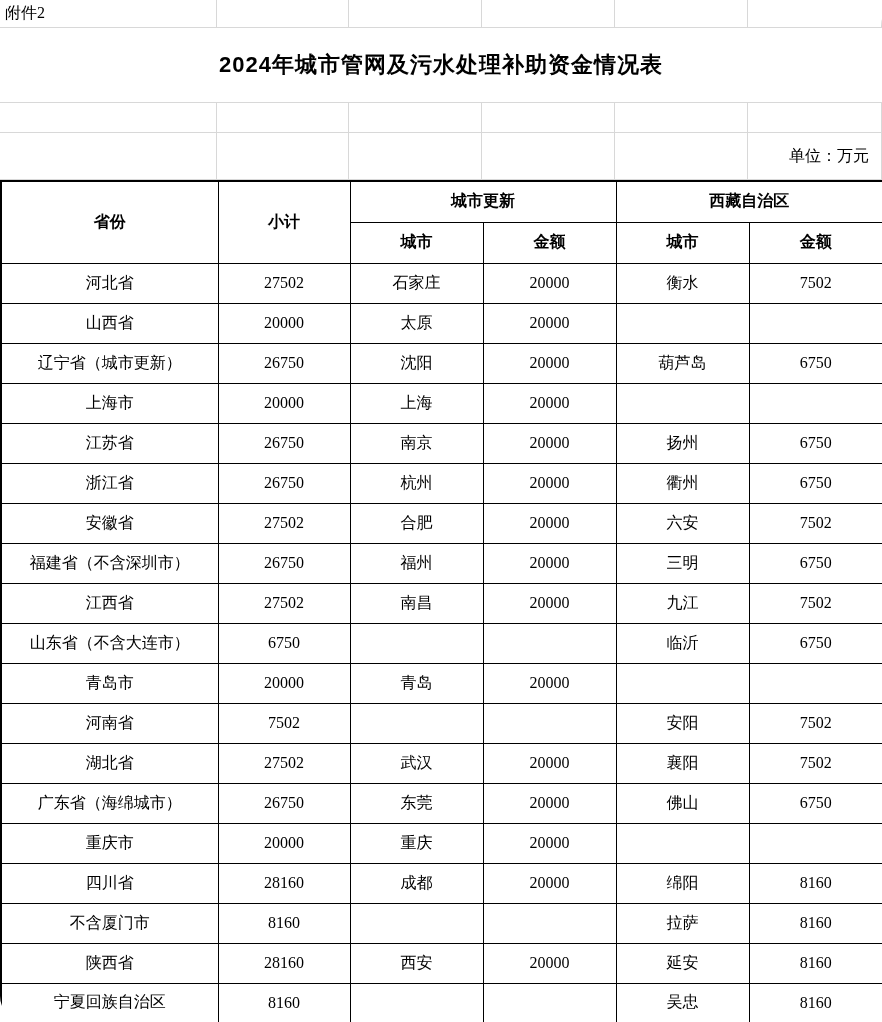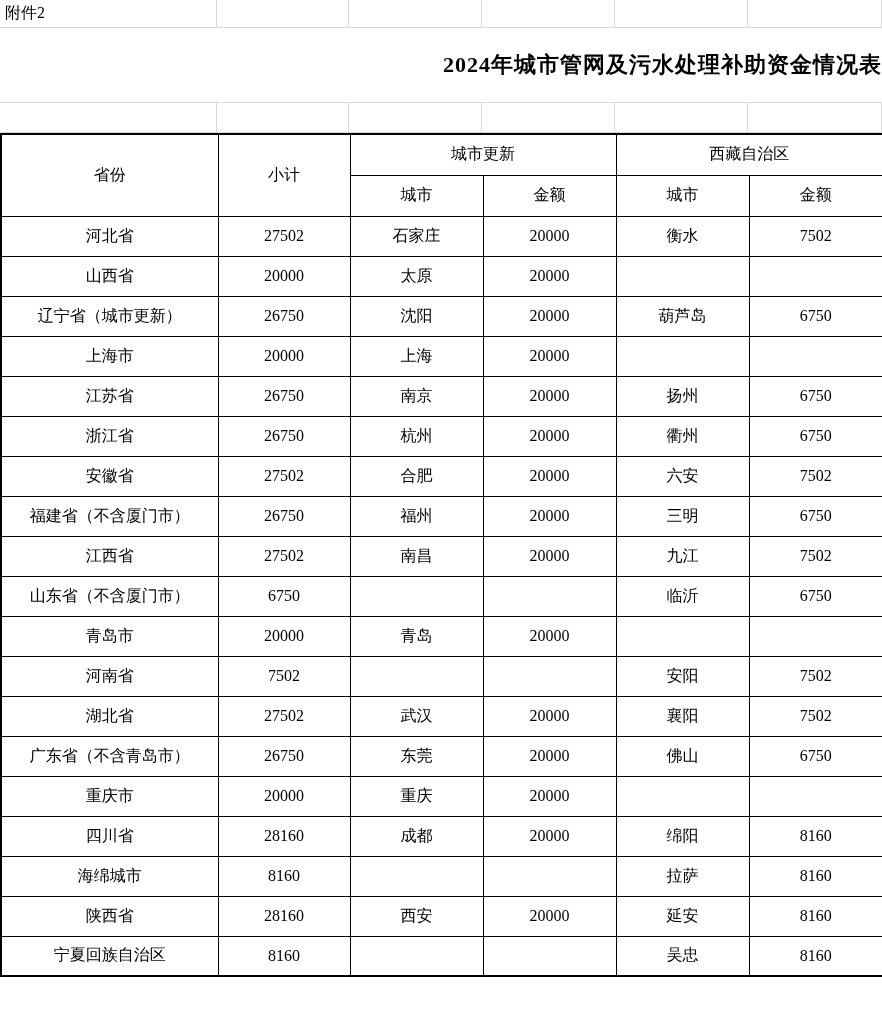--- a/index.html
+++ b/index.html
@@ -9,34 +9,35 @@
     --bg:#ffffff;
   }
   html,body{margin:0;padding:0;background:var(--bg);}
   .sheet{
     position:relative;
     width:882px;height:1022px;
     background:var(--bg);
     color:var(--text-color);
     font-family:"Liberation Serif","DejaVu Serif",serif;
     overflow:hidden;
+    border-radius:26px;
   }
   
   .grid-row{display:flex;box-sizing:border-box;border-bottom:1px solid var(--grid-line);}
   .grid-cell{box-sizing:border-box;border-right:1px solid var(--grid-line);height:100%;}
   .w1{width:217px}.w2{width:132px}.w3{width:133px}.w4{width:133px}.w5{width:133px}.w6{width:134px}
   .row-attach{height:28px;align-items:center;}
   .attach-label{
     display:flex;align-items:center;
     font-size:16px;padding-left:5px;
   }
   .row-title{height:75px;align-items:center;justify-content:center;}
   .title-text{
-    width:100%;text-align:right;
-    font-family:Liberation Serif, serif;
+    width:100%;text-align:center;
+    font-family:Liberation Sans, sans-serif;
     font-weight:bold;font-size:22px;letter-spacing:1px;
   }
   .row-spacer{height:30px;}
   .row-unit{height:47px;}
   .unit-cell{
     display:flex;align-items:center;justify-content:flex-end;
     font-size:16px;padding-right:12px;
   }
   
   table.subsidy{
@@ -46,21 +47,21 @@
     border:2px solid var(--table-border);
   }
   table.subsidy th,table.subsidy td{
     border:1px solid var(--table-border);
     box-sizing:border-box;
     text-align:center;vertical-align:middle;
     font-size:16px;
     padding:0 2px;
     white-space:nowrap;overflow:hidden;
   }
-  table.subsidy th{font-weight:normal;}
+  table.subsidy th{font-weight:bold;}
   tr.hdr{height:41px;}
   tbody tr{height:40px;}
 </style>
 </head>
 <body>
 
 <div class="sheet">
 
   <div class="grid-row row-attach">
     <div class="grid-cell w1 attach-label">附件2</div>
@@ -77,20 +78,28 @@
 
   <div class="grid-row row-spacer">
     <div class="grid-cell w1"></div>
     <div class="grid-cell w2"></div>
     <div class="grid-cell w3"></div>
     <div class="grid-cell w4"></div>
     <div class="grid-cell w5"></div>
     <div class="grid-cell w6"></div>
   </div>
 
+  <div class="grid-row row-unit">
+    <div class="grid-cell w1"></div>
+    <div class="grid-cell w2"></div>
+    <div class="grid-cell w3"></div>
+    <div class="grid-cell w4"></div>
+    <div class="grid-cell w5"></div>
+    <div class="grid-cell w6 unit-cell">单位：万元</div>
+  </div>
 
   <table class="subsidy">
     <colgroup>
       <col style="width:217px">
         <col style="width:132px">
         <col style="width:133px">
       <col style="width:133px">
         <col style="width:133px">
         <col style="width:134px">
     </colgroup>
@@ -159,37 +168,37 @@
         </tr>
         <tr>
           <td>安徽省</td>
           <td>27502</td>
           <td>合肥</td>
           <td>20000</td>
           <td>六安</td>
           <td>7502</td>
         </tr>
         <tr>
-          <td>福建省（不含厦门市）</td>
+          <td>福建省（不含深圳市）</td>
           <td>26750</td>
           <td>福州</td>
           <td>20000</td>
           <td>三明</td>
           <td>6750</td>
         </tr>
         <tr>
           <td>江西省</td>
           <td>27502</td>
           <td>南昌</td>
           <td>20000</td>
           <td>九江</td>
           <td>7502</td>
         </tr>
         <tr>
-          <td>山东省（不含厦门市）</td>
+          <td>山东省（不含大连市）</td>
           <td>6750</td>
           <td></td>
           <td></td>
           <td>临沂</td>
           <td>6750</td>
         </tr>
         <tr>
           <td>青岛市</td>
           <td>20000</td>
           <td>青岛</td>
@@ -207,21 +216,21 @@
         </tr>
         <tr>
           <td>湖北省</td>
           <td>27502</td>
           <td>武汉</td>
           <td>20000</td>
           <td>襄阳</td>
           <td>7502</td>
         </tr>
         <tr>
-          <td>广东省（不含青岛市）</td>
+          <td>广东省（海绵城市）</td>
           <td>26750</td>
           <td>东莞</td>
           <td>20000</td>
           <td>佛山</td>
           <td>6750</td>
         </tr>
         <tr>
           <td>重庆市</td>
           <td>20000</td>
           <td>重庆</td>
@@ -231,21 +240,21 @@
         </tr>
         <tr>
           <td>四川省</td>
           <td>28160</td>
           <td>成都</td>
           <td>20000</td>
           <td>绵阳</td>
           <td>8160</td>
         </tr>
         <tr>
-          <td>海绵城市</td>
+          <td>不含厦门市</td>
           <td>8160</td>
           <td></td>
           <td></td>
           <td>拉萨</td>
           <td>8160</td>
         </tr>
         <tr>
           <td>陕西省</td>
           <td>28160</td>
           <td>西安</td>

